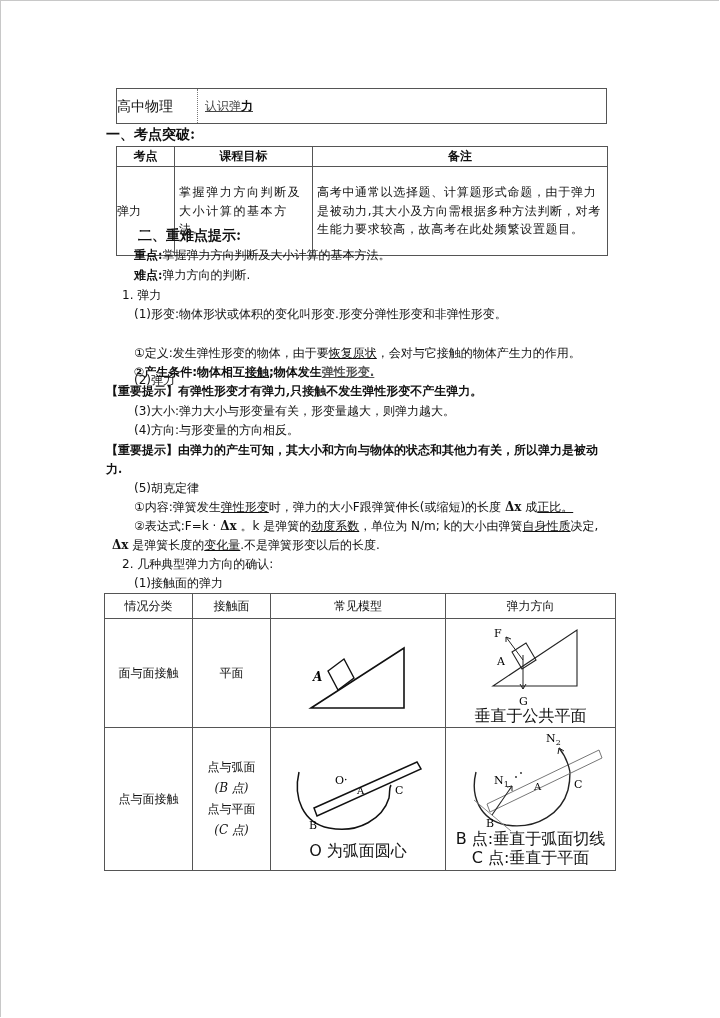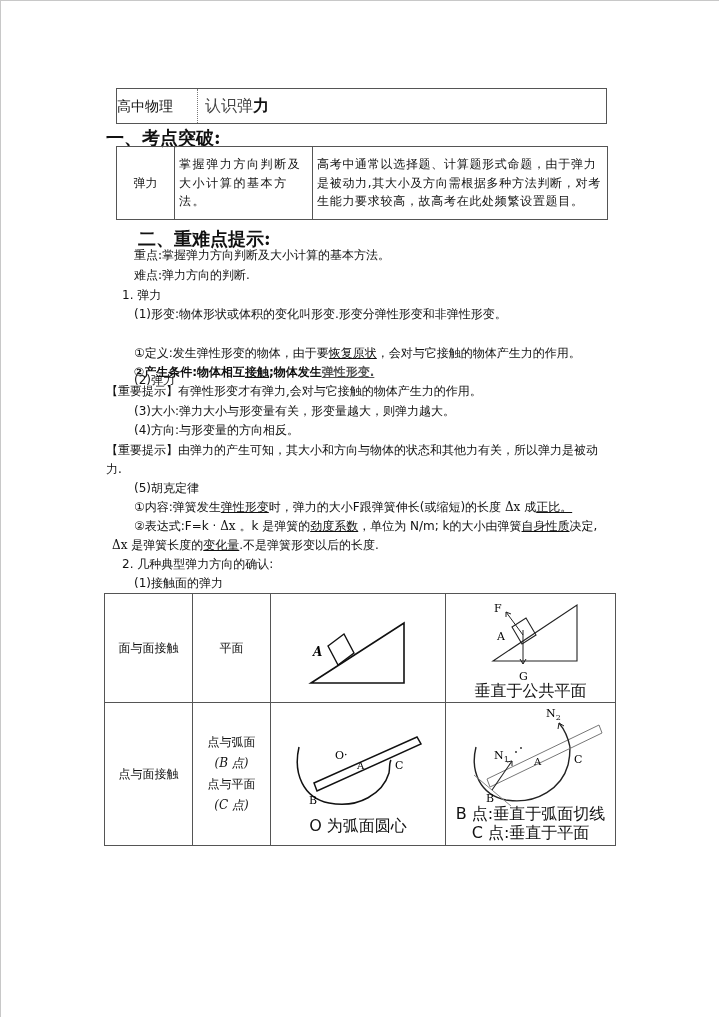--- a/index.html
+++ b/index.html
@@ -6,38 +6,38 @@
   body { width: 720px; height: 1018px; position: relative; overflow: hidden;
          font-family: "DejaVu Sans", "Liberation Sans", sans-serif; color: #111; }
   .page-border { position: absolute; left: 0; top: 0; width: 719px; height: 1017px;
                  border-top: 1px solid #c8c8c8; border-left: 1px solid #c8c8c8; box-sizing: border-box; }
   .abs { position: absolute; }
 
   
   .title-box { left: 116px; top: 88px; width: 491px; height: 36px; border: 1px solid #555; box-sizing: border-box; }
   .title-subject { position: absolute; left: 0; top: 0; width: 80px; height: 34px; line-height: 34px;
                    text-align: left; font-size: 14px; border-right: 1px dotted #777; }
-  .title-topic { position: absolute; left: 88px; top: 0; height: 34px; line-height: 34px; font-size: 16px; color: #444; }
+  .title-topic { position: absolute; left: 88px; top: 0; height: 34px; line-height: 34px; font-size: 12px; color: #444; text-decoration: underline; }
   .title-topic b { color: #111; }
 
-  .h1 { font-family: "DejaVu Serif", "Liberation Serif", serif; font-weight: bold; font-size: 18px; }
+  .h1 { font-family: "DejaVu Serif", "Liberation Serif", serif; font-weight: bold; font-size: 14px; }
 
   table.grid { position: absolute; border-collapse: collapse; table-layout: fixed; }
   table.grid td, table.grid th { border: 1px solid #555; padding: 0; font-size: 12px; }
 
   
   .t1 { left: 116px; top: 146px; width: 491px; }
   .t1 th { height: 19px; font-family: "DejaVu Serif", serif; font-weight: bold; font-size: 12px; text-align: center; }
   .t1 td { height: 56px; vertical-align: middle; line-height: 18.5px; }
-  .t1 .c-point { text-align: center; }
+  .t1 .c-point { text-align: left; }
   .t1 .c-goal { padding: 0 4px; letter-spacing: 1.6px; }
-  .t1 .c-note { padding: 8px 4px; letter-spacing: 0.7px; border-radius: 14px; }
+  .t1 .c-note { padding: 16px 4px; letter-spacing: 0.7px; border-radius: 14px; }
 
   .line { position: absolute; font-size: 12px; white-space: nowrap; line-height: 16px; }
-  .bold { font-weight: normal; }
+  .bold { font-weight: bold; }
   .ser { font-family: "DejaVu Serif", "Liberation Serif", serif; }
   .u { text-decoration: underline; }
   .lite { color: #555; }
 
   
   .t2 { left: 104px; top: 593px; width: 511px; }
   .t2 th { height: 24px; font-weight: normal; text-align: center; font-size: 12px; }
   .t2 td { text-align: center; vertical-align: middle; font-size: 12px; }
   .t2 .r1 td { height: 108px; }
   .t2 .r2 td { height: 142px; }
@@ -57,57 +57,68 @@
 
 <div class="abs h1" style="left:106px; top:126px;">一、考点突破:</div>
 
 <table class="grid t1">
   <colgroup>
       <col style="width:58px">
       <col style="width:138px">
       <col style="width:295px">
     </colgroup>
   <tbody>
+      <tr>
+    <th>考点</th>
+    <th>课程目标</th>
+    <th>备注</th>
+  </tr>
   <tr>
     <td class="c-point">弹力</td>
     <td class="c-goal">掌握弹力方向判断及大小计算的基本方法。</td>
     <td class="c-note">高考中通常以选择题、计算题形式命题，由于弹力是被动力,其大小及方向需根据多种方法判断，对考生能力要求较高，故高考在此处频繁设置题目。</td>
   </tr>
 </tbody>
   </table>
 
 <div class="abs h1" style="left:106px; top:227px;margin-left:32px;">二、重难点提示:</div>
 
 <div class="line" style="left:134px; top:247px;"><span class="bold ser">重点:</span><span>掌握弹力方向判断及大小计算的基本方法。</span></div>
 <div class="line" style="left:134px; top:267px;"><span class="bold ser">难点:</span><span>弹力方向的判断.</span></div>
 <div class="line" style="left:122px; top:287px;">1.  弹力</div>
 <div class="line" style="left:134px; top:306px;">(1)形变:物体形状或体积的变化叫形变.形变分弹性形变和非弹性形变。</div>
 <div class="line" style="left:134px; top:325px;margin-top:47px;">(2)弹力</div>
 <div class="line" style="left:134px; top:345px;"><span>①定义:发生弹性形变的物体，由于要</span><span class="u">恢复原状</span><span>，会对与它接触的物体产生力的作用。</span></div>
 <div class="line" style="left:134px; top:364px;font-weight:bold;"><span>②产生条件:物体相互</span><span class="u">接触</span><span>;物体发生</span><span class="u lite">弹性形变.</span></div>
-<div class="line bold ser" style="left:106px; top:383px;">【重要提示】有弹性形变才有弹力,会对与它接触的物体产生力的作用。</div>
+<div class="line bold ser" style="left:106px; top:383px;">【重要提示】有弹性形变才有弹力,只接触不发生弹性形变不产生弹力。</div>
 <div class="line" style="left:134px; top:403px;">(3)大小:弹力大小与形变量有关，形变量越大，则弹力越大。</div>
 <div class="line" style="left:134px; top:422px;">(4)方向:与形变量的方向相反。</div>
 <div class="line bold ser" style="left:106px; top:442px;">【重要提示】由弹力的产生可知，其大小和方向与物体的状态和其他力有关，所以弹力是被动</div>
 <div class="line bold ser" style="left:106px; top:461px;">力.</div>
 <div class="line" style="left:134px; top:480px;">(5)胡克定律</div>
 <div class="line" style="left:134px; top:499px;"><span>①内容:弹簧发生</span><span class="u">弹性形变</span><span>时，弹力的大小F跟弹簧伸长(或缩短)的长度 </span><span class="bold ser">Δx</span><span> 成</span><span class="u">正比。</span></div>
 <div class="line" style="left:134px; top:518px;"><span>②表达式:F=k · </span><span class="bold ser">Δx</span><span> 。k 是弹簧的</span><span class="u">劲度系数</span><span>，单位为 N/m; k的大小由弹簧</span><span class="u">自身性质</span><span>决定,</span></div>
 <div class="line" style="left:112px; top:537px;text-align:center;"><span class="bold ser">Δx</span><span> 是弹簧长度的</span><span class="u">变化量</span><span>.不是弹簧形变以后的长度.</span></div>
 <div class="line" style="left:122px; top:556px;">2.  几种典型弹力方向的确认:</div>
 <div class="line" style="left:134px; top:575px;">(1)接触面的弹力</div>
 
 <table class="grid t2">
   <colgroup>
       <col style="width:88px">
       <col style="width:78px">
       <col style="width:175px">
       <col style="width:170px">
     </colgroup>
   <tbody>
+      <tr>
+    <th>情况分类</th>
+    <th>接触面</th>
+    <th>常见模型</th>
+    <th>弹力方向</th>
+  </tr>
   <tr class="r1">
     <td>面与面接触</td>
     <td>平面</td>
     <td>
       <div class="cell-rel" style="height:108px;">
         <svg width="175" height="108" viewBox="0 0 175 108" style="position:absolute;left:0;top:0">
           <polygon points="40,89 133,29 133,89" fill="none" stroke="#111" stroke-width="1.6"></polygon>
           <polygon points="57,52 73,40 83,59 67,71" fill="none" stroke="#111" stroke-width="1.4"></polygon>
           <text x="42" y="62" font-family="DejaVu Serif, serif" font-style="italic" font-weight="bold" font-size="12">A</text>
         </svg>

